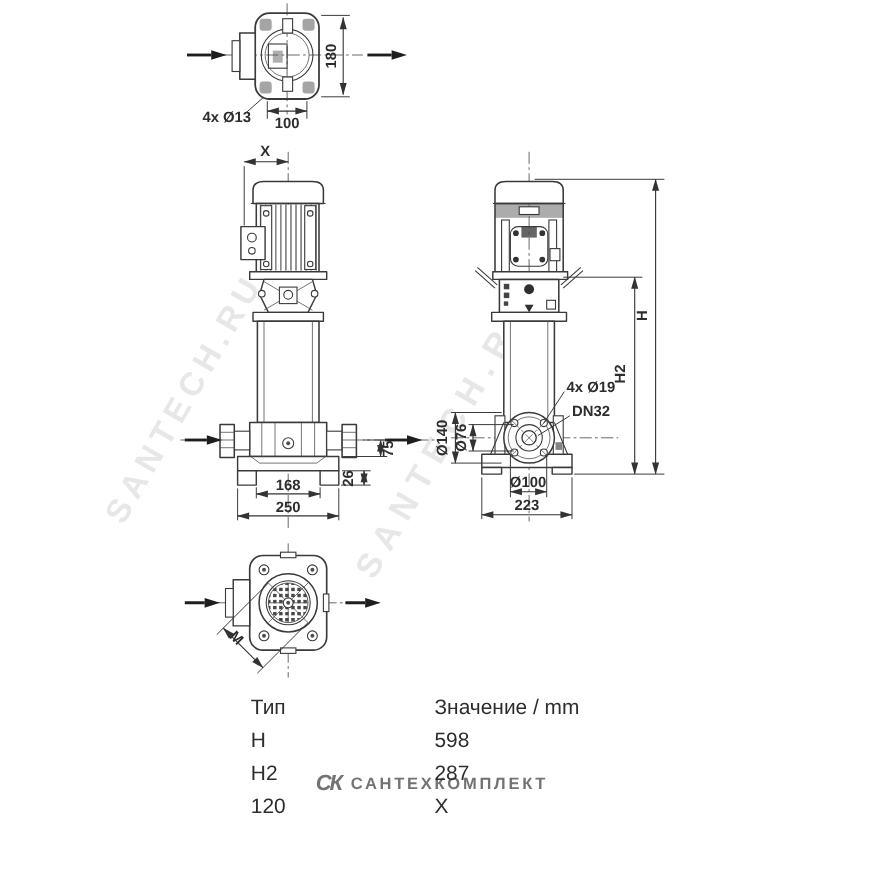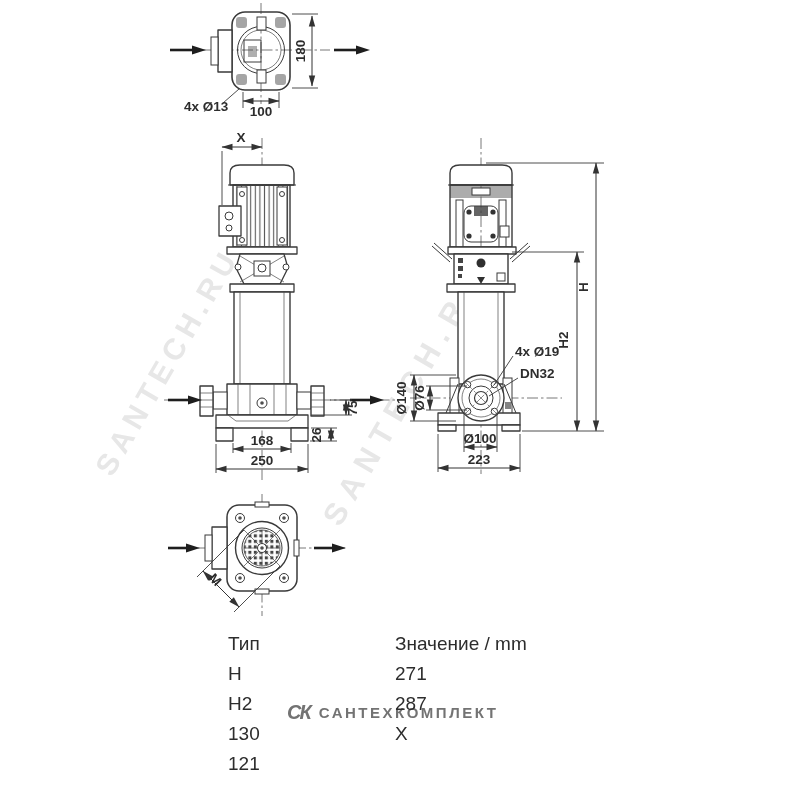--- a/index.html
+++ b/index.html
@@ -264,20 +264,19 @@
 
   <div class="logo-wm">
     <span class="mark">СК</span>
     <span class="name">САНТЕХКОМПЛЕКТ</span>
   </div>
 
   <div class="spec-table">
     <div>Тип</div>
     <div>Значение / mm</div>
     <div>H</div>
-    <div>271</div>
+    <div>598</div>
     <div>H2</div>
     <div>287</div>
-    <div>130</div>
+    <div>120</div>
     <div>X</div>
-    <div>121</div>
   </div>
 </div>
 
 </body></html>

